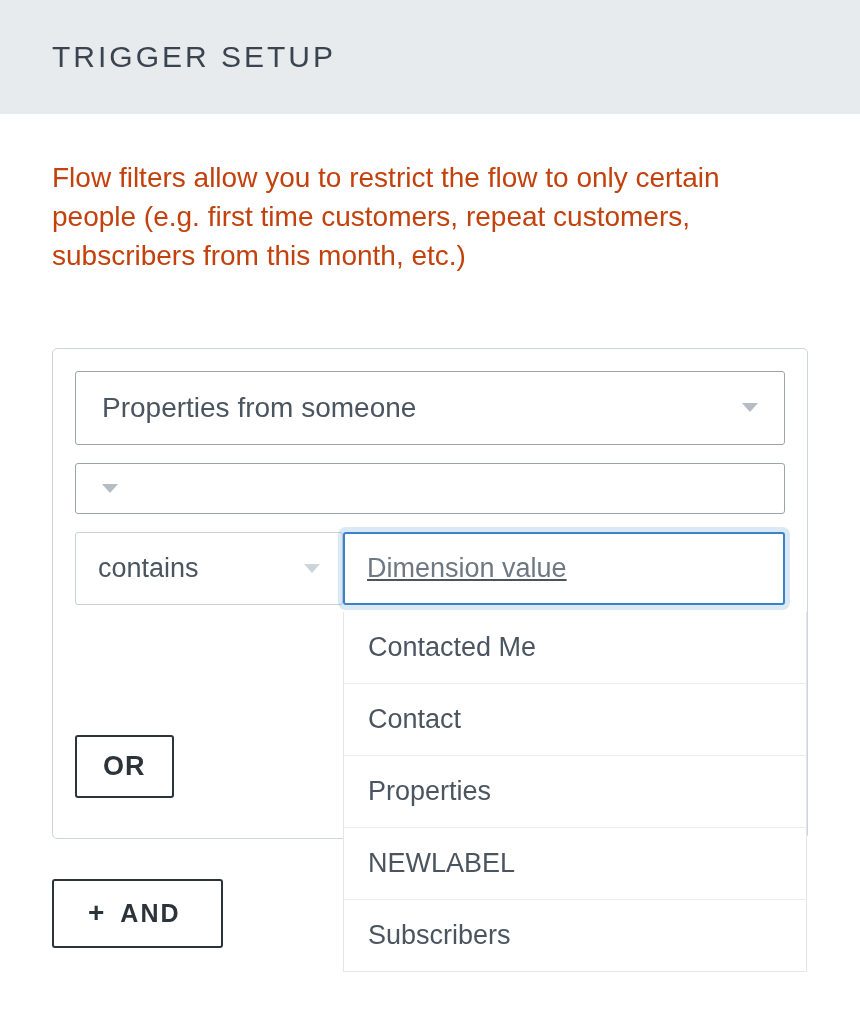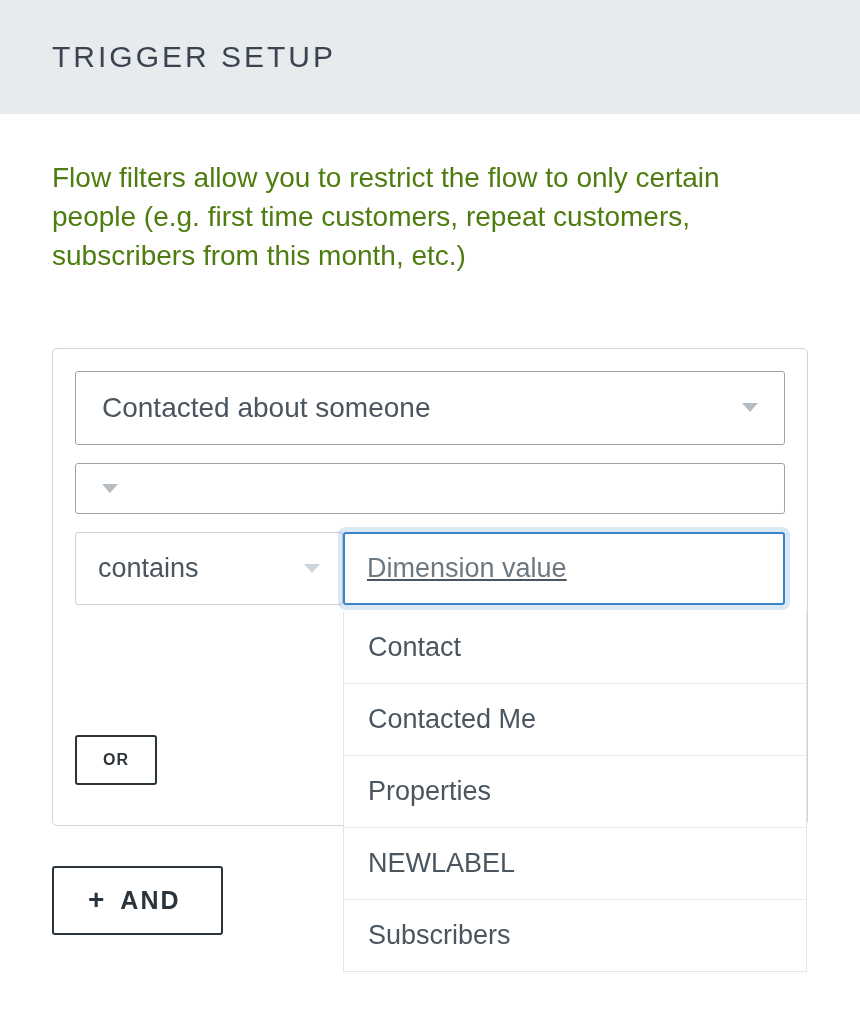--- a/index.html
+++ b/index.html
@@ -19,21 +19,21 @@
     font-weight: 500;
     letter-spacing: 3px;
     color: #3a4450;
   }
   .body {
     padding: 44px 52px 40px 52px;
   }
   .description {
     font-size: 28px;
     line-height: 1.4;
-    color: #4d7c0f;
+    color: #c2410c;
     margin-bottom: 72px;
   }
   .filter-group {
     border: 1px solid #cdd4da;
     border-radius: 5px;
     padding: 22px 22px 40px 22px;
     position: relative;
   }
   .select-field {
     width: 100%;
@@ -99,21 +99,21 @@
     border-bottom: 1px solid #e9edf0;
     cursor: pointer;
   }
   .dropdown-item:last-child { border-bottom: none; }
   .or-button {
     margin-top: 130px;
     display: inline-block;
     border: 2px solid #2b333b;
     border-radius: 3px;
     padding: 14px 26px;
-    font-size: 16px;
+    font-size: 27px;
     font-weight: 700;
     letter-spacing: 1px;
     color: #2b333b;
     background: #ffffff;
     cursor: pointer;
   }
   .and-button {
     margin-top: 40px;
     display: inline-flex;
     align-items: center;
@@ -146,39 +146,39 @@
 <div class="header">
   <div class="header-title">TRIGGER SETUP</div>
 </div>
 
 <div class="body">
   <p class="description">Flow filters allow you to restrict the flow to only certain people (e.g. first time customers, repeat customers, subscribers from this month, etc.)</p>
 
   <div class="filter-group">
 
     <div class="select-field">
-      <span>Contacted about someone</span>
+      <span>Properties from someone</span>
       <span class="caret"></span>
     </div>
 
     <div class="select-field">
       <span class="caret"></span>
     </div>
 
     <div class="row3">
       <div class="operator-field">
         <span>contains</span>
         <span class="caret caret-light"></span>
       </div>
 
       <div class="value-wrap">
         <input class="value-input" type="text" placeholder="Dimension value" style="">
         <div class="dropdown">
+          <div class="dropdown-item">Contacted Me</div>
           <div class="dropdown-item">Contact</div>
-          <div class="dropdown-item">Contacted Me</div>
           <div class="dropdown-item">Properties</div>
           <div class="dropdown-item">NEWLABEL</div>
           <div class="dropdown-item">Subscribers</div>
         </div>
       </div>
     </div>
 
     <button class="or-button">OR</button>
   </div>
 

